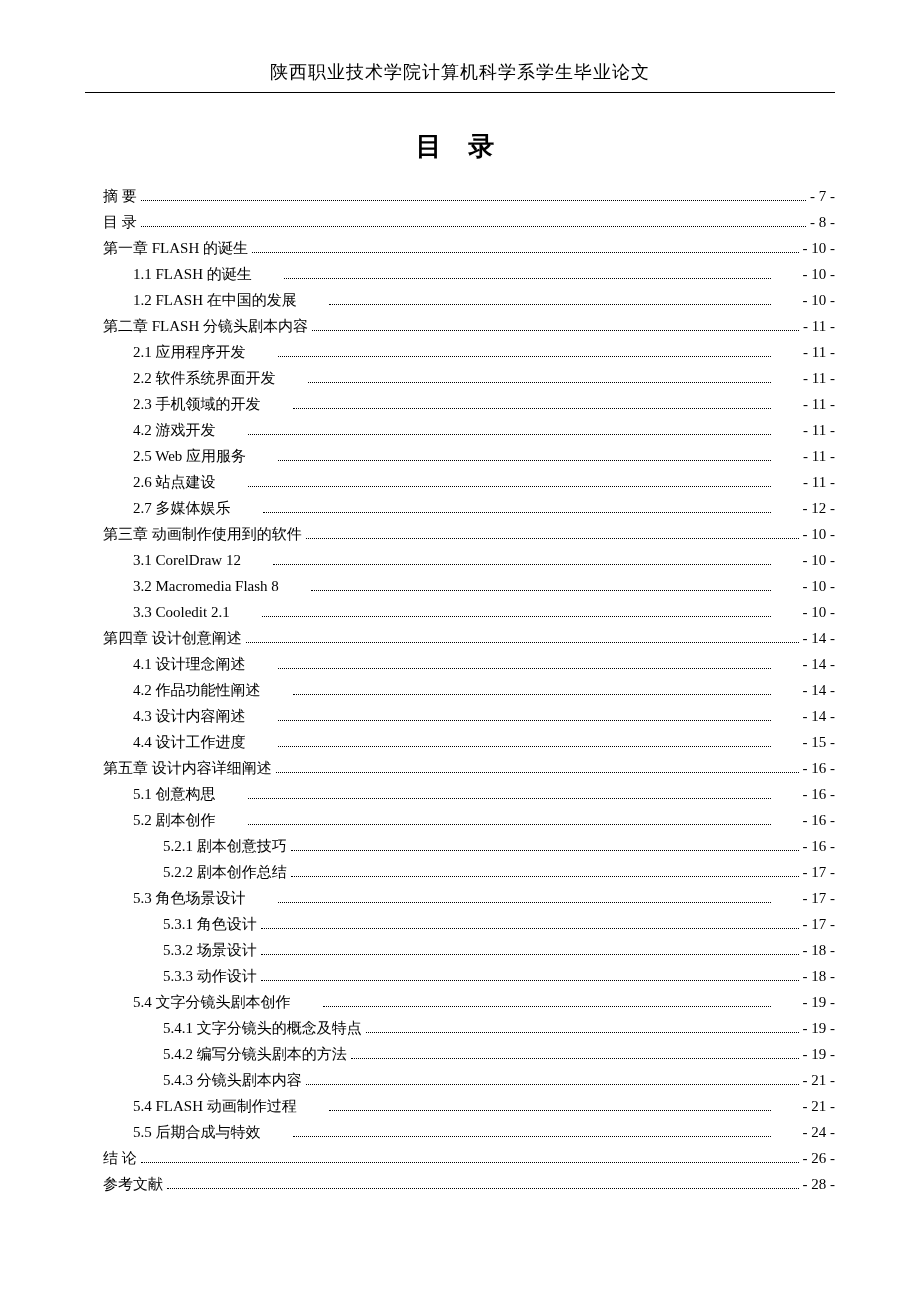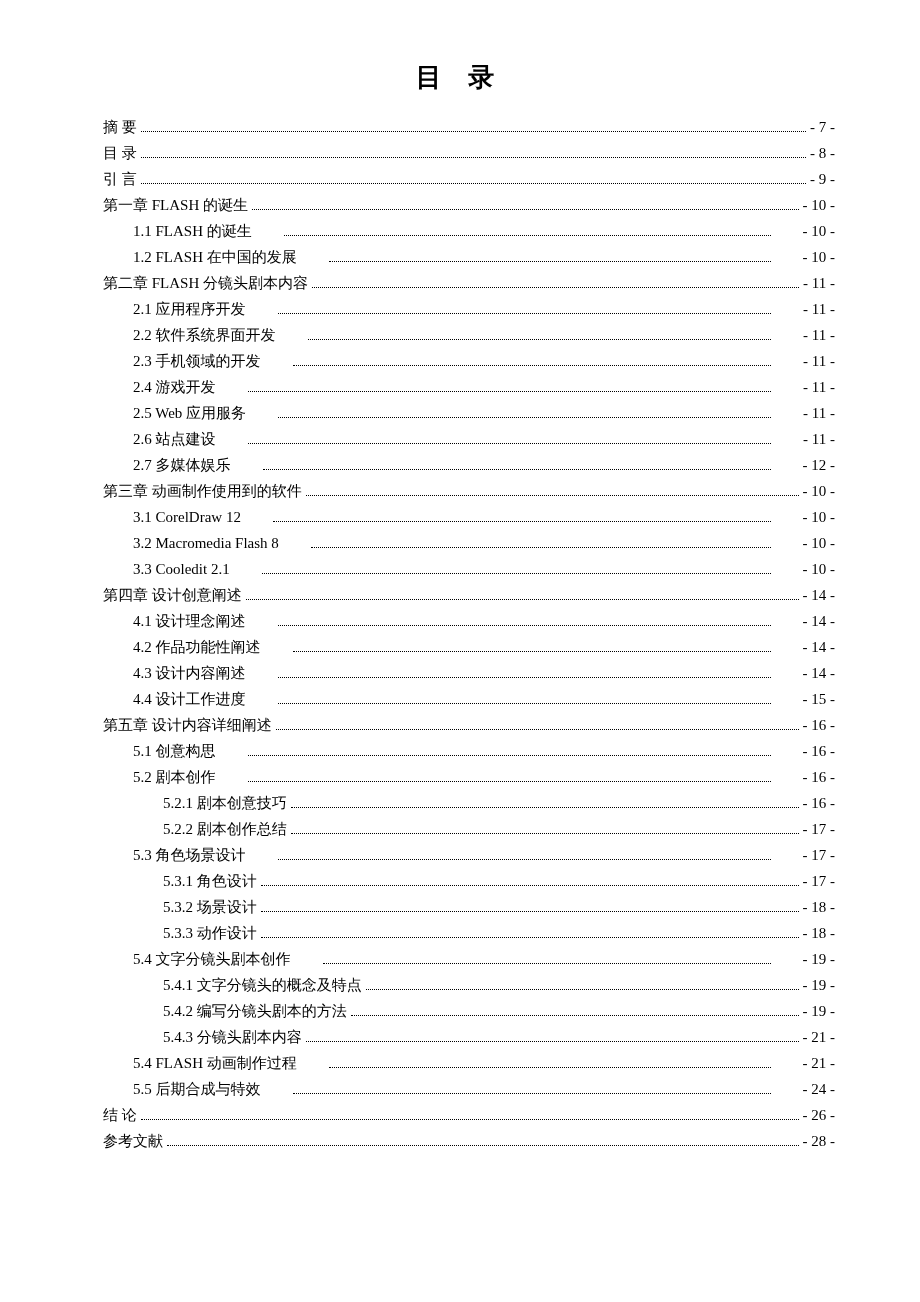--- a/index.html
+++ b/index.html
@@ -51,40 +51,36 @@
     margin: 0 4px 4px 4px;
     height: 0.9em;
   }
   .toc-page { flex: 0 0 auto; }
 </style>
 </head>
 <body>
 
 <div class="page">
 
+  <div class="header-title">陕西职业技术学院计算机科学系学生毕业论文</div>
 
   <div class="toc-title">目 录</div>
 
   <div class="toc" id="toc">
       <div class="toc-row level-0">
         <span class="toc-label">摘  要</span>
         <span class="toc-dots"></span>
         <span class="toc-page">- 7 -</span>
       </div>
       <div class="toc-row level-0">
         <span class="toc-label">目  录</span>
         <span class="toc-dots"></span>
         <span class="toc-page">- 8 -</span>
       </div>
       <div class="toc-row level-0">
-        <span class="toc-label">引  言</span>
-        <span class="toc-dots"></span>
-        <span class="toc-page">- 9 -</span>
-      </div>
-      <div class="toc-row level-0">
         <span class="toc-label">第一章  FLASH 的诞生</span>
         <span class="toc-dots"></span>
         <span class="toc-page">- 10 -</span>
       </div>
       <div class="toc-row level-1">
         <span class="toc-label">1.1 FLASH 的诞生</span>
         <span class="toc-dots"></span>
         <span class="toc-page">- 10 -</span>
       </div>
       <div class="toc-row level-1">
@@ -106,21 +102,21 @@
         <span class="toc-label">2.2 软件系统界面开发</span>
         <span class="toc-dots"></span>
         <span class="toc-page">- 11 -</span>
       </div>
       <div class="toc-row level-1">
         <span class="toc-label">2.3 手机领域的开发</span>
         <span class="toc-dots"></span>
         <span class="toc-page">- 11 -</span>
       </div>
       <div class="toc-row level-1">
-        <span class="toc-label">2.4 游戏开发</span>
+        <span class="toc-label">4.2 游戏开发</span>
         <span class="toc-dots"></span>
         <span class="toc-page">- 11 -</span>
       </div>
       <div class="toc-row level-1">
         <span class="toc-label">2.5 Web 应用服务</span>
         <span class="toc-dots"></span>
         <span class="toc-page">- 11 -</span>
       </div>
       <div class="toc-row level-1">
         <span class="toc-label">2.6 站点建设</span>

